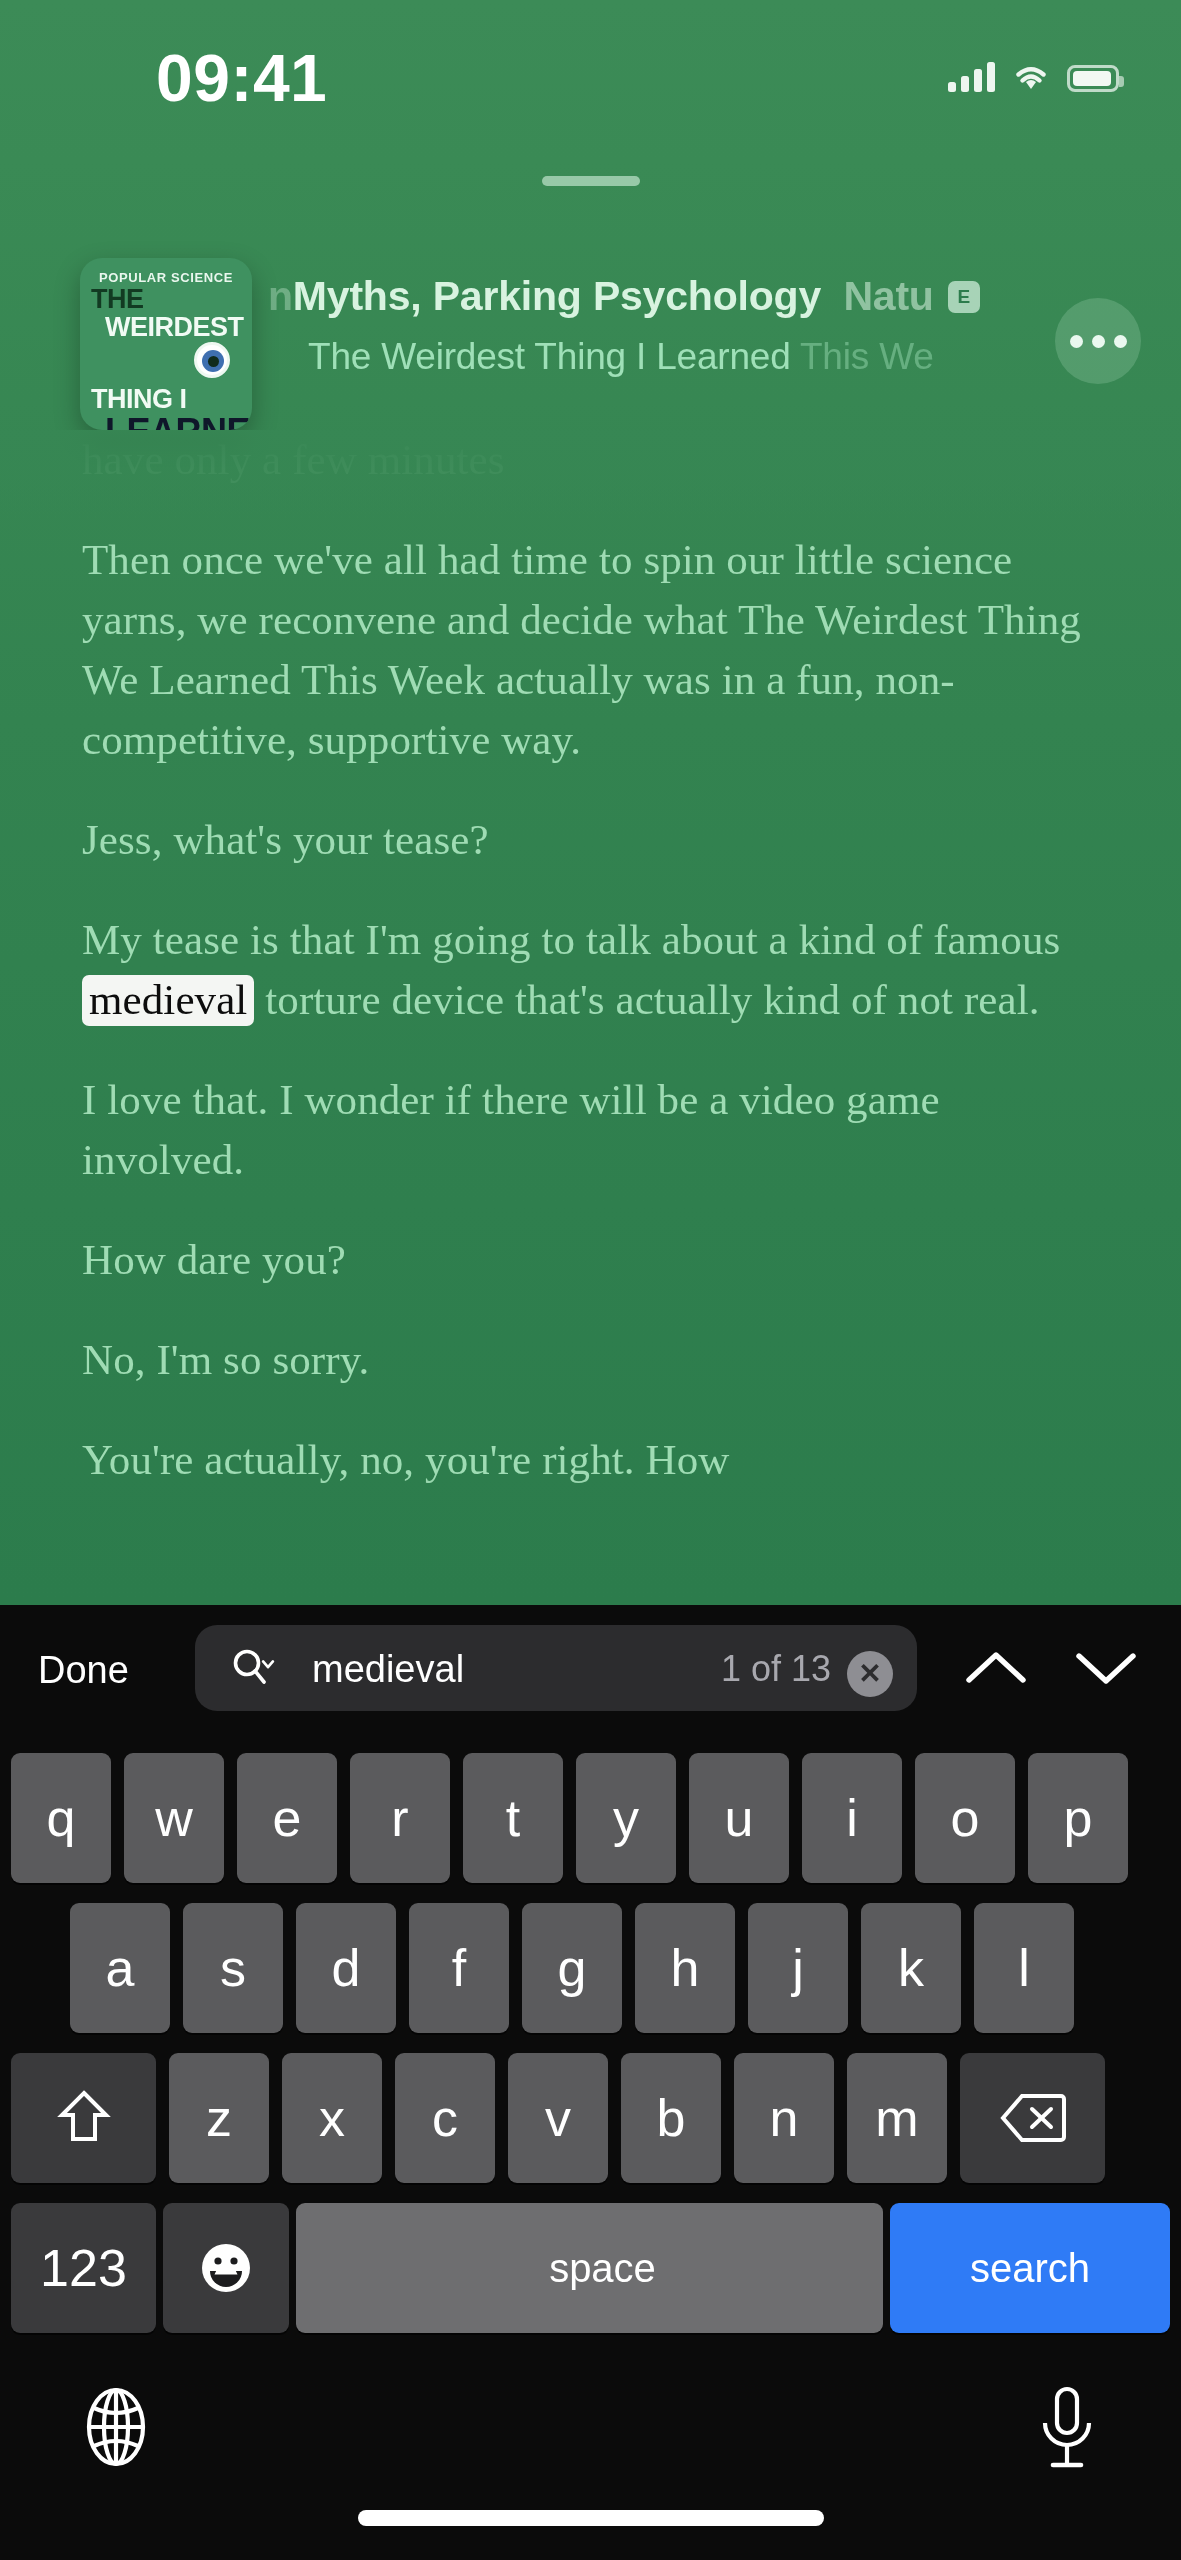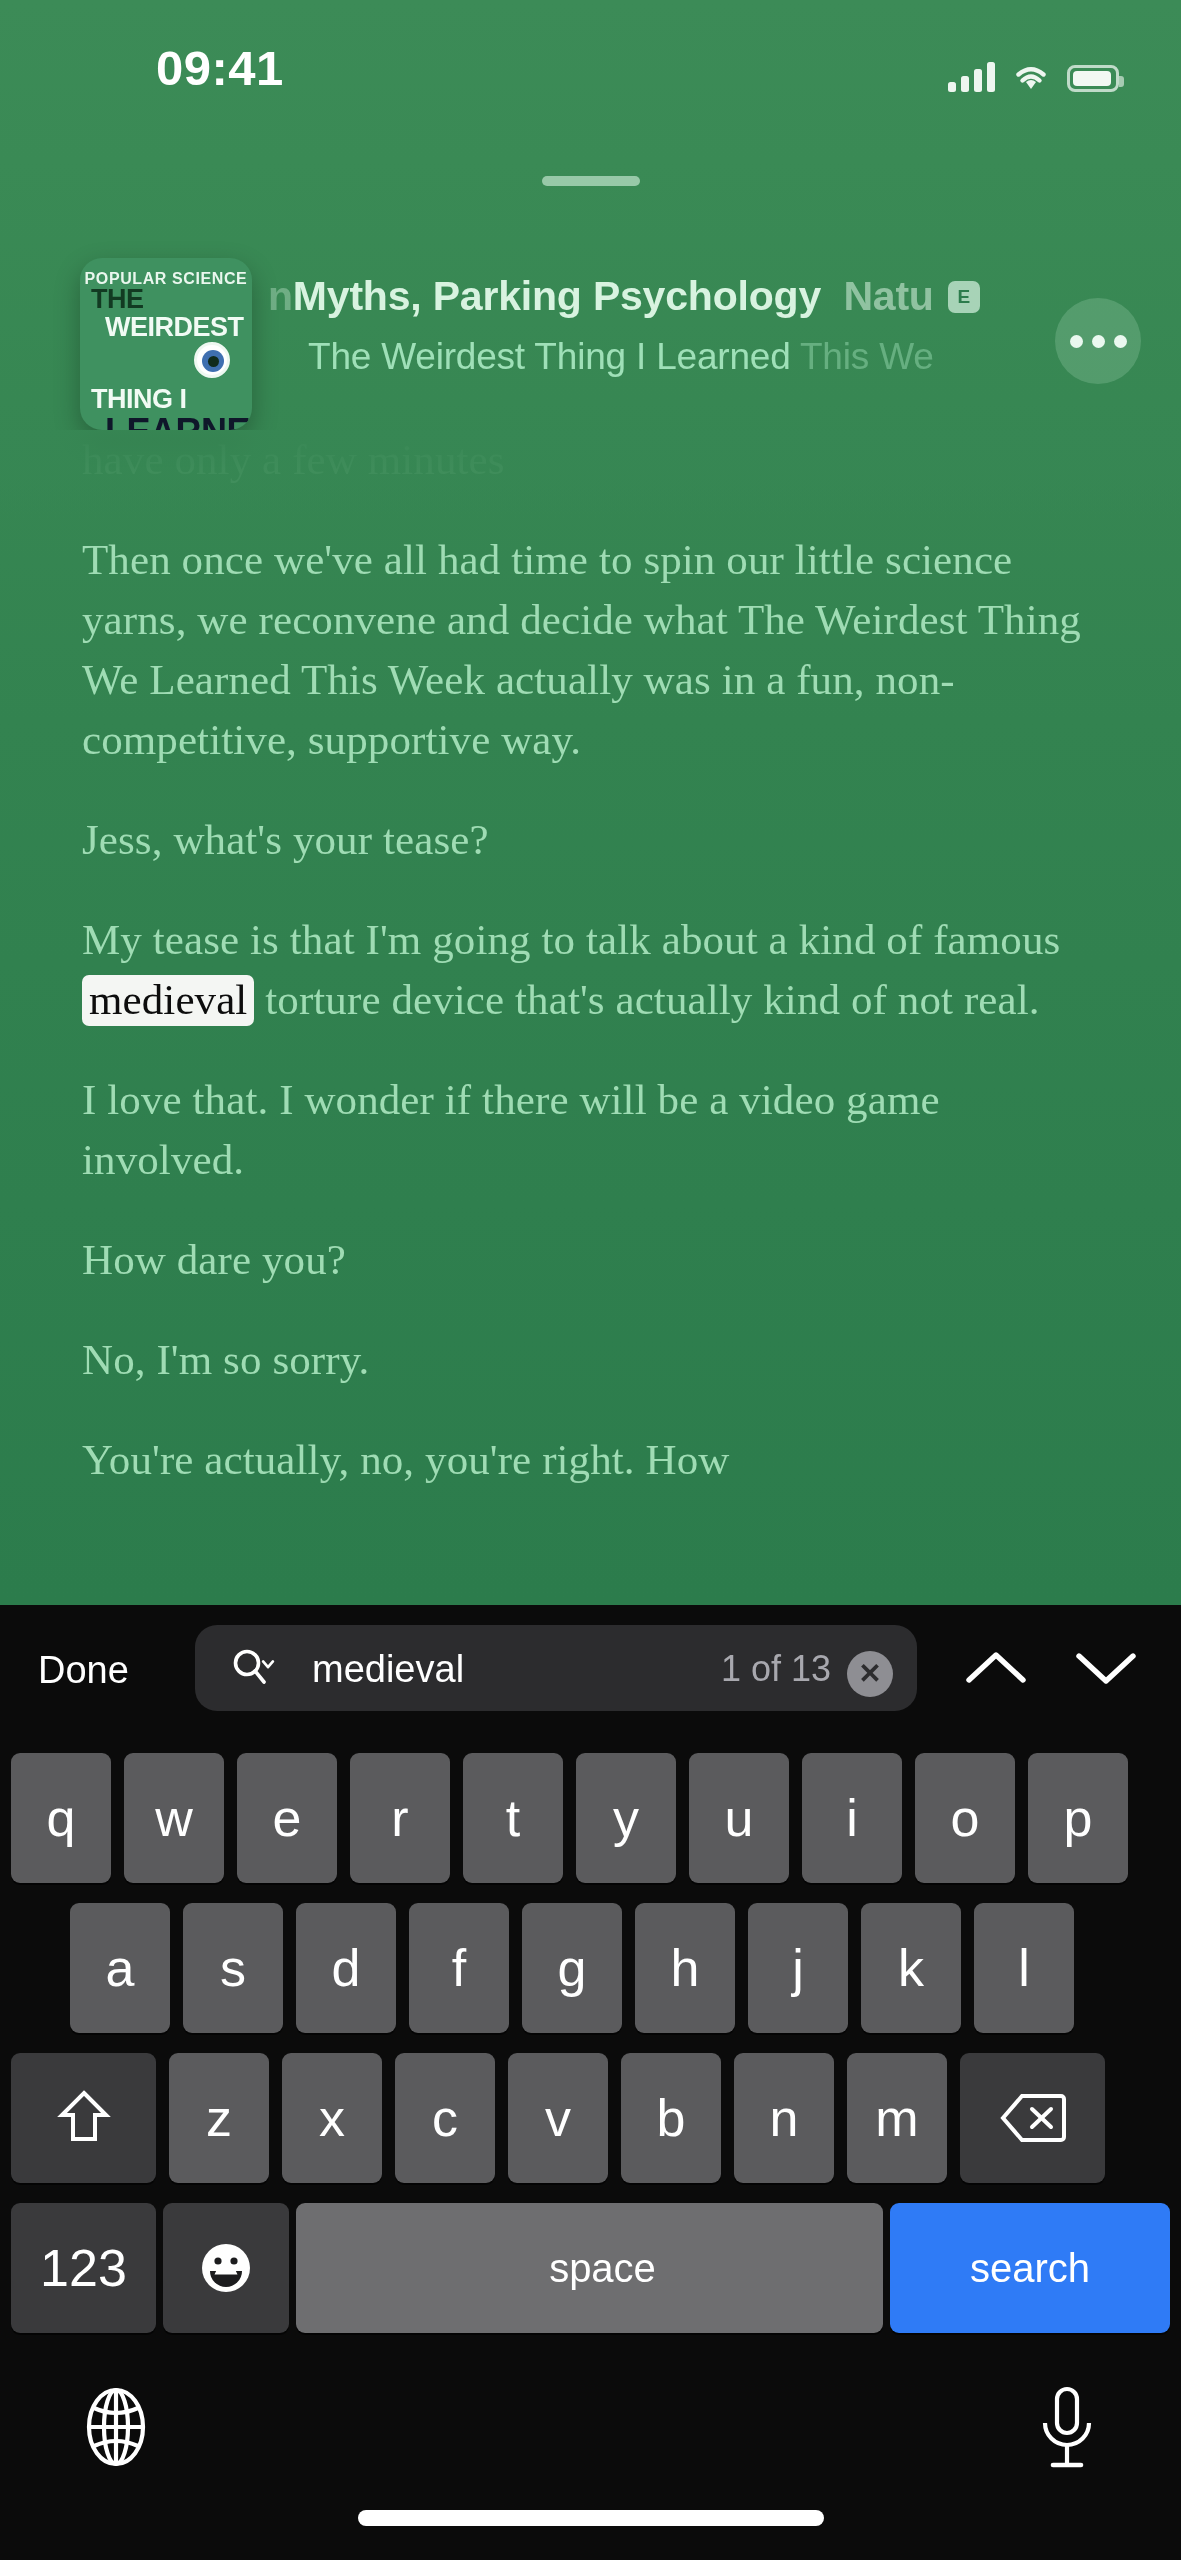--- a/index.html
+++ b/index.html
@@ -15,21 +15,21 @@
   #player {
     position:absolute; left:0; top:0; width:1181px; height:1605px;
     background:linear-gradient(180deg,#3c8b57 0%, #3a8a55 10%, #338350 45%, #2f7f4e 75%, #2c7c4c 100%);
     overflow:hidden;
   }
 
   
   #statusbar { position:absolute; left:0; top:0; width:1181px; height:110px; }
   #clock {
     position:absolute; left:156px; top:40px; width:200px;
-    color:#ffffff; font-size:49px; font-weight:600; letter-spacing:0.5px;
+    color:#ffffff; font-size:66px; font-weight:600; letter-spacing:0.5px;
   }
   #status-icons { position:absolute; right:62px; top:52px; display:flex; align-items:flex-end; gap:17px; height:40px;}
   .cell-bars { display:flex; align-items:flex-end; gap:5px; height:30px; }
   .cell-bars i { display:block; width:8px; background:#eef6f0; border-radius:2.5px; }
   .cell-bars i:nth-child(1){height:10px;}
   .cell-bars i:nth-child(2){height:16px;}
   .cell-bars i:nth-child(3){height:23px;}
   .cell-bars i:nth-child(4){height:30px;}
   .wifi { position:relative; width:38px; height:30px; }
   .wifi svg { display:block; }
@@ -47,21 +47,21 @@
   #header { position:absolute; left:0; top:250px; width:1181px; height:180px; }
 
   #artwork {
     position:absolute; left:80px; top:8px; width:172px; height:172px;
     border-radius:22px; background:#3f9160;
     box-shadow:0 10px 26px rgba(0,0,0,.28);
     overflow:hidden;
   }
   #artwork .pop {
     position:absolute; top:12px; left:0; right:0; text-align:center;
-    font-size:16px; font-weight:700; letter-spacing:.6px; color:#eaf7ee;
+    font-size:13px; font-weight:700; letter-spacing:.6px; color:#eaf7ee;
   }
   #artwork .lines { position:absolute; left:11px; right:8px; top:28px; }
   #artwork .ln { font-weight:900; line-height:1.02; letter-spacing:-0.5px; }
   #artwork .l1 { font-size:27px; color:#123a22; }
   #artwork .l2 { font-size:27px; color:#f1fbf4; padding-left:14px; }
   #artwork .l3 { font-size:27px; color:#f1fbf4;margin-top:45px; }
   #artwork .l4 { font-size:36px; color:#0f172a; padding-left:14px; }
   #artwork .l5 { font-size:27px; color:#123a22; }
   #artwork .eye {
     position:absolute; right:22px; top:84px; width:36px; height:36px;

